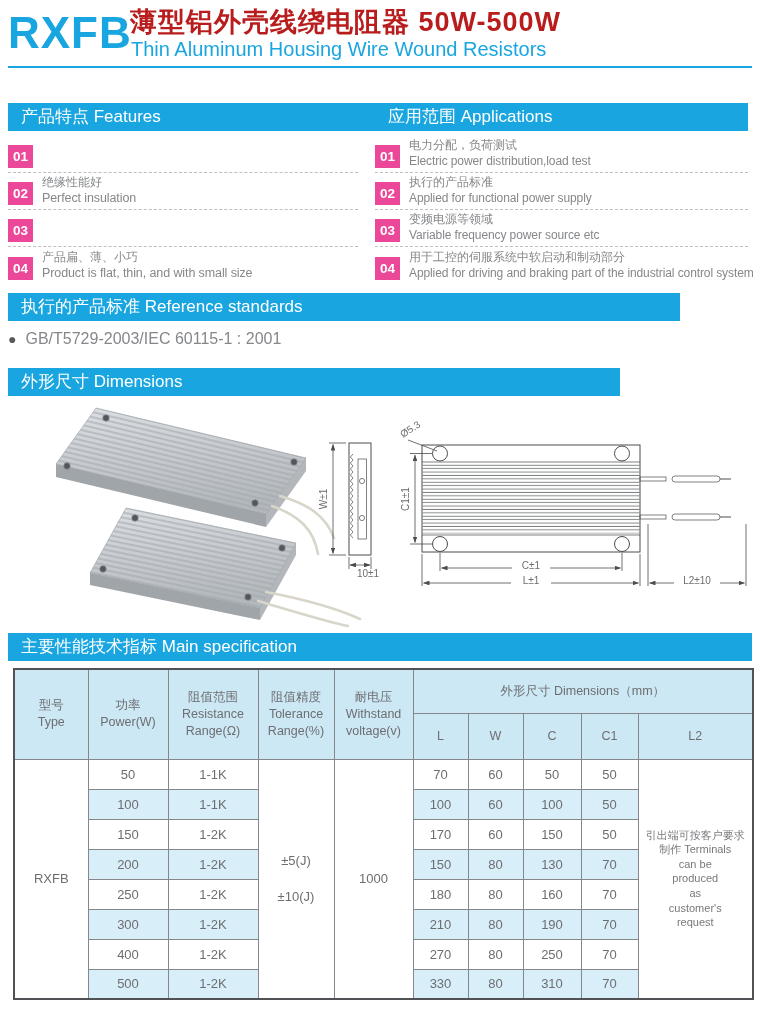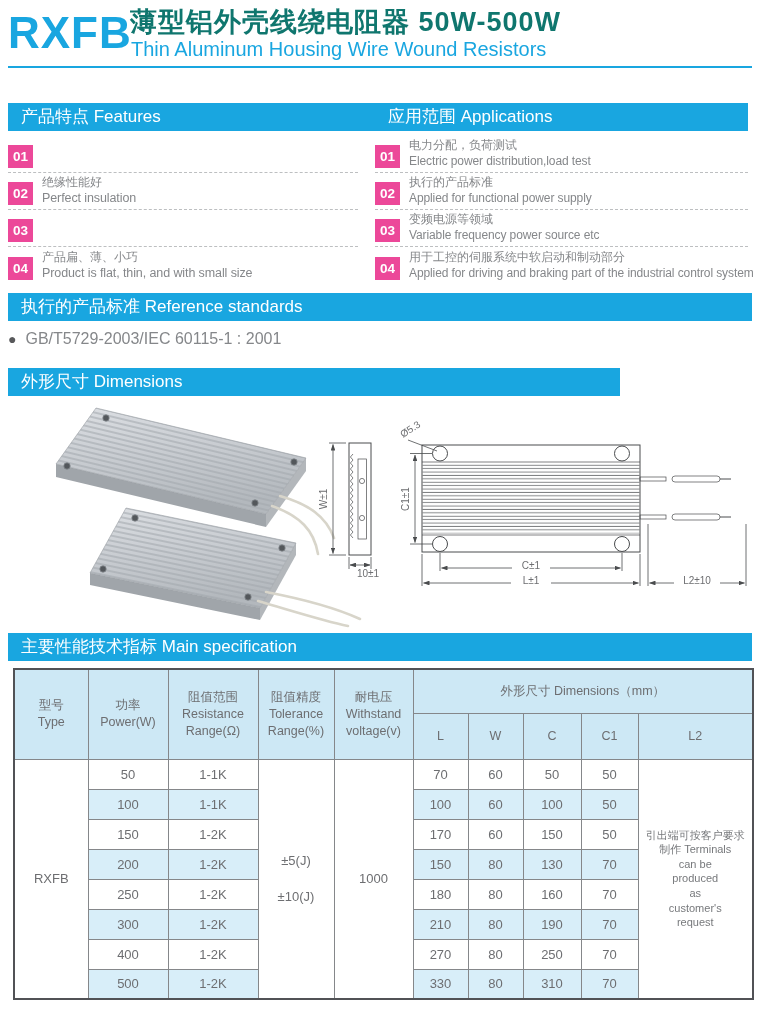--- a/index.html
+++ b/index.html
@@ -9,30 +9,30 @@
     font-family: "Liberation Sans", "DejaVu Sans", sans-serif;
     -webkit-font-smoothing: antialiased;
   }
 
   
   .page-header { position: absolute; left: 8px; top: 0; width: 744px; height: 68px;
                  border-bottom: 2px solid #19a6e0; }
   .model-name { position: absolute; left: 0; top: 8px; font-size: 44px; font-weight: bold;
                 color: #19a6e0; letter-spacing: 1px; }
   .title-zh   { position: absolute; left: 122px; top: 4px; font-size: 27px; font-weight: bold;
-                color: #0f766e; letter-spacing: 1px; white-space: nowrap; }
+                color: #b91c1c; letter-spacing: 1px; white-space: nowrap; }
   .title-en   { position: absolute; left: 123px; top: 38px; font-size: 20px;
                 color: #19a6e0; white-space: nowrap; }
 
   
   .bar { position: absolute; height: 28px; background: #19a6e0; color: #fff;
          font-size: 17px; line-height: 28px; padding-left: 13px; white-space: nowrap; }
   .bar-features  { left: 8px;   top: 103px; width: 392px; }
   .bar-apps      { left: 375px; top: 103px; width: 373px; }
-  .bar-standards { left: 8px;   top: 293px; width: 744px; }
+  .bar-standards { left: 8px;   top: 293px; width: 672px; }
   .bar-dims      { left: 8px;   top: 368px; width: 612px; }
   .bar-spec      { left: 8px;   top: 633px; width: 744px; }
 
   
   .item-list { position: absolute; top: 136px; }
   .list-features { left: 8px;   width: 350px; }
   .list-apps     { left: 375px; width: 373px; }
   .item { height: 37px; display: flex; align-items: flex-end; padding-bottom: 3px;
           border-bottom: 1px dashed #bdbfc1; }
   .item:last-child { border-bottom: none; }

